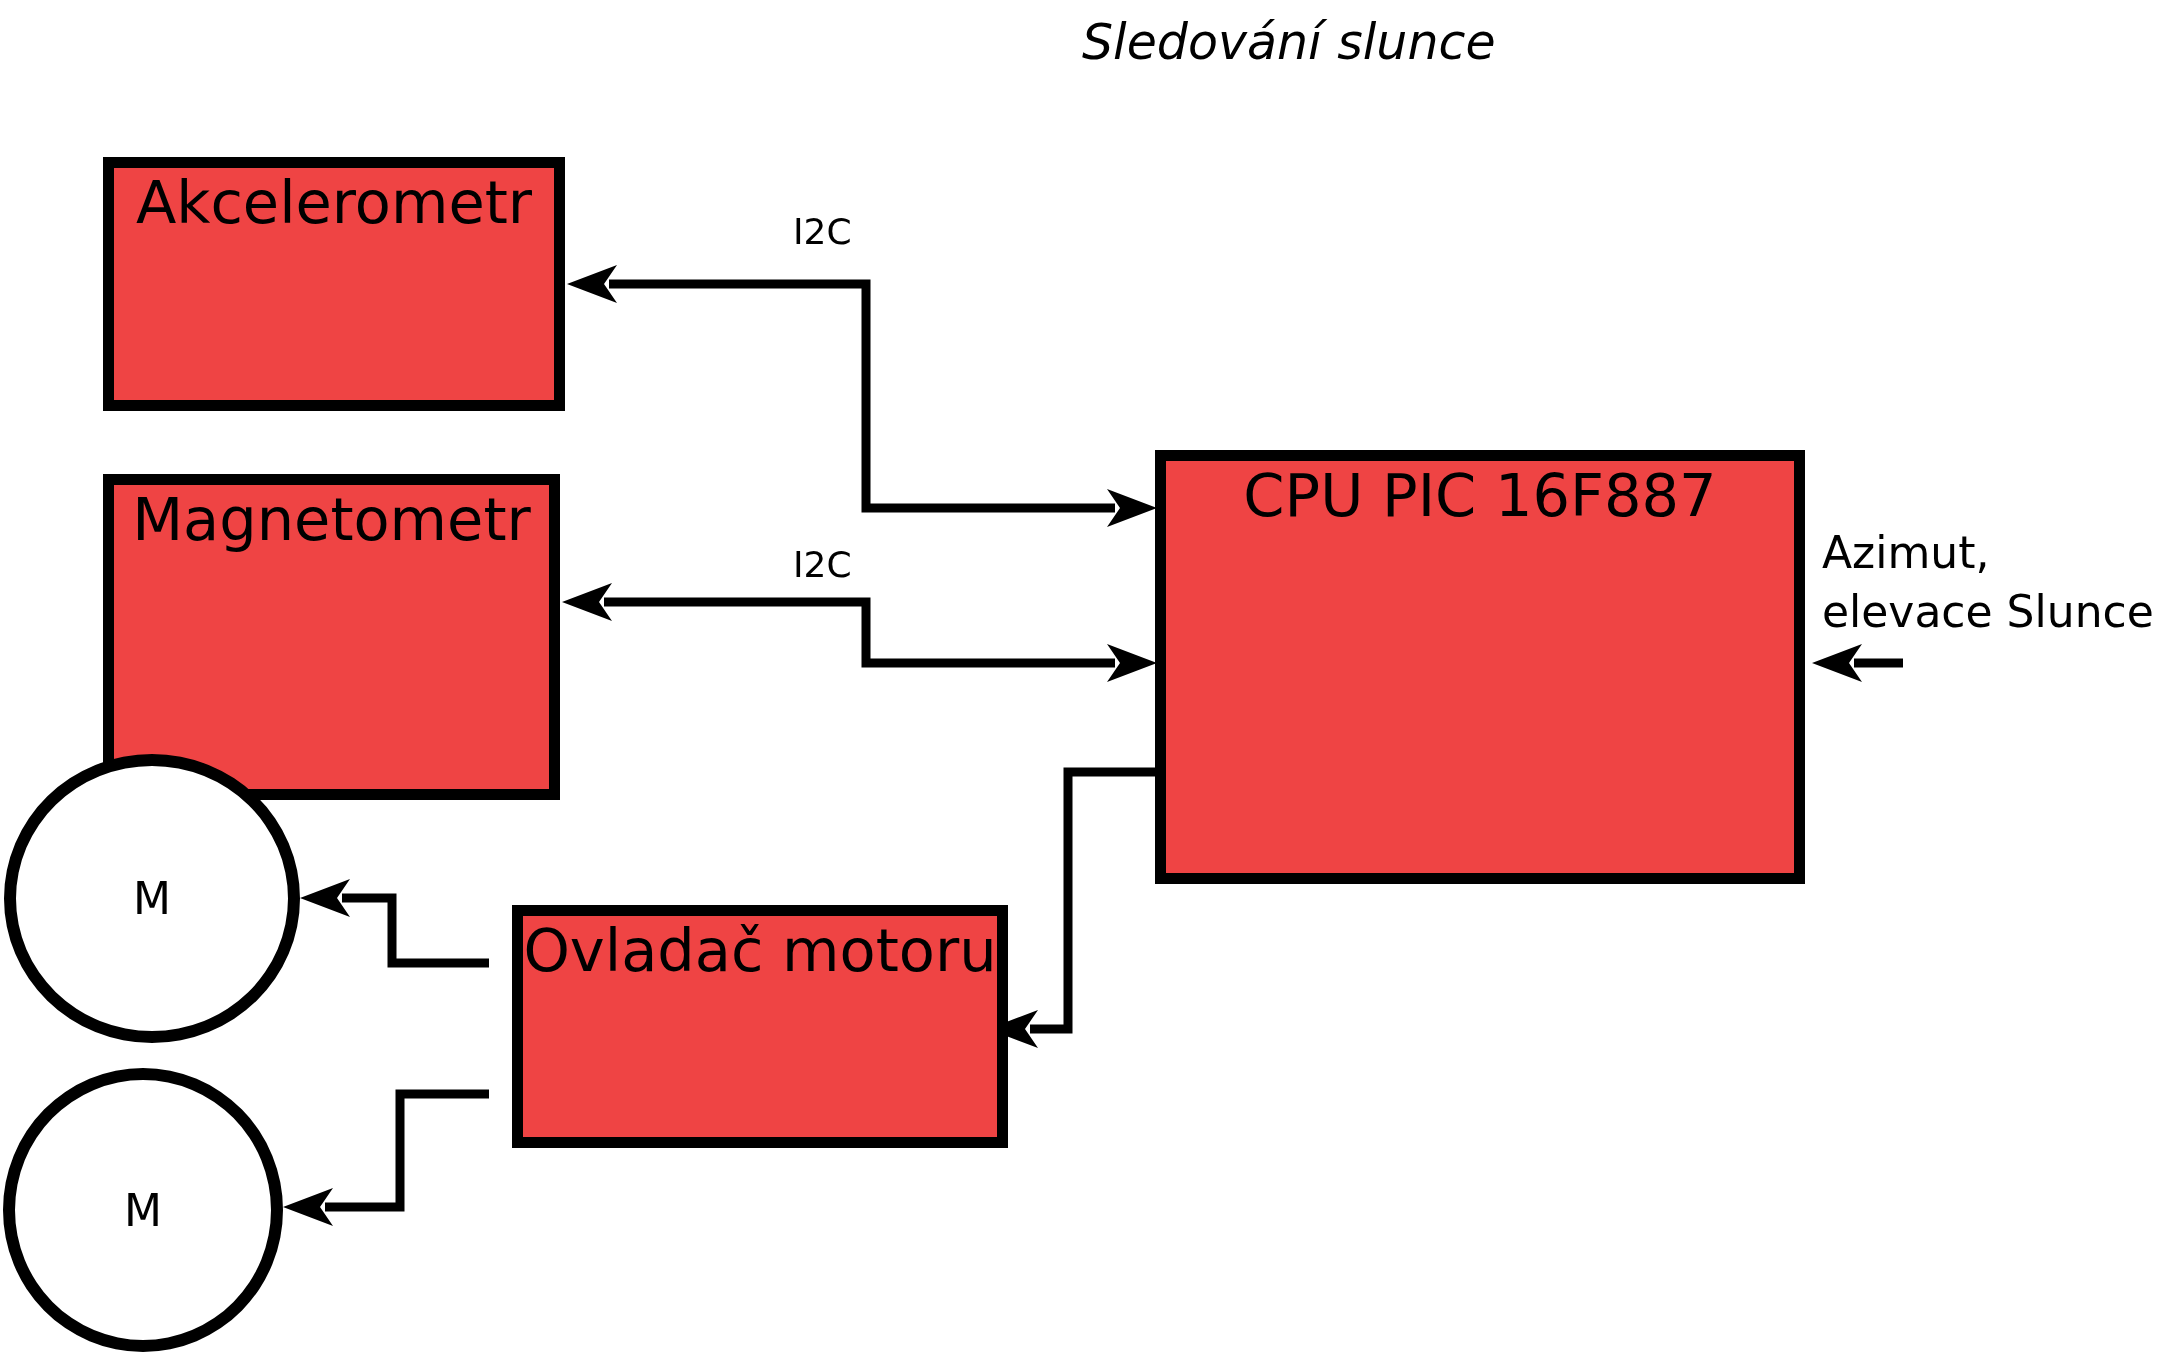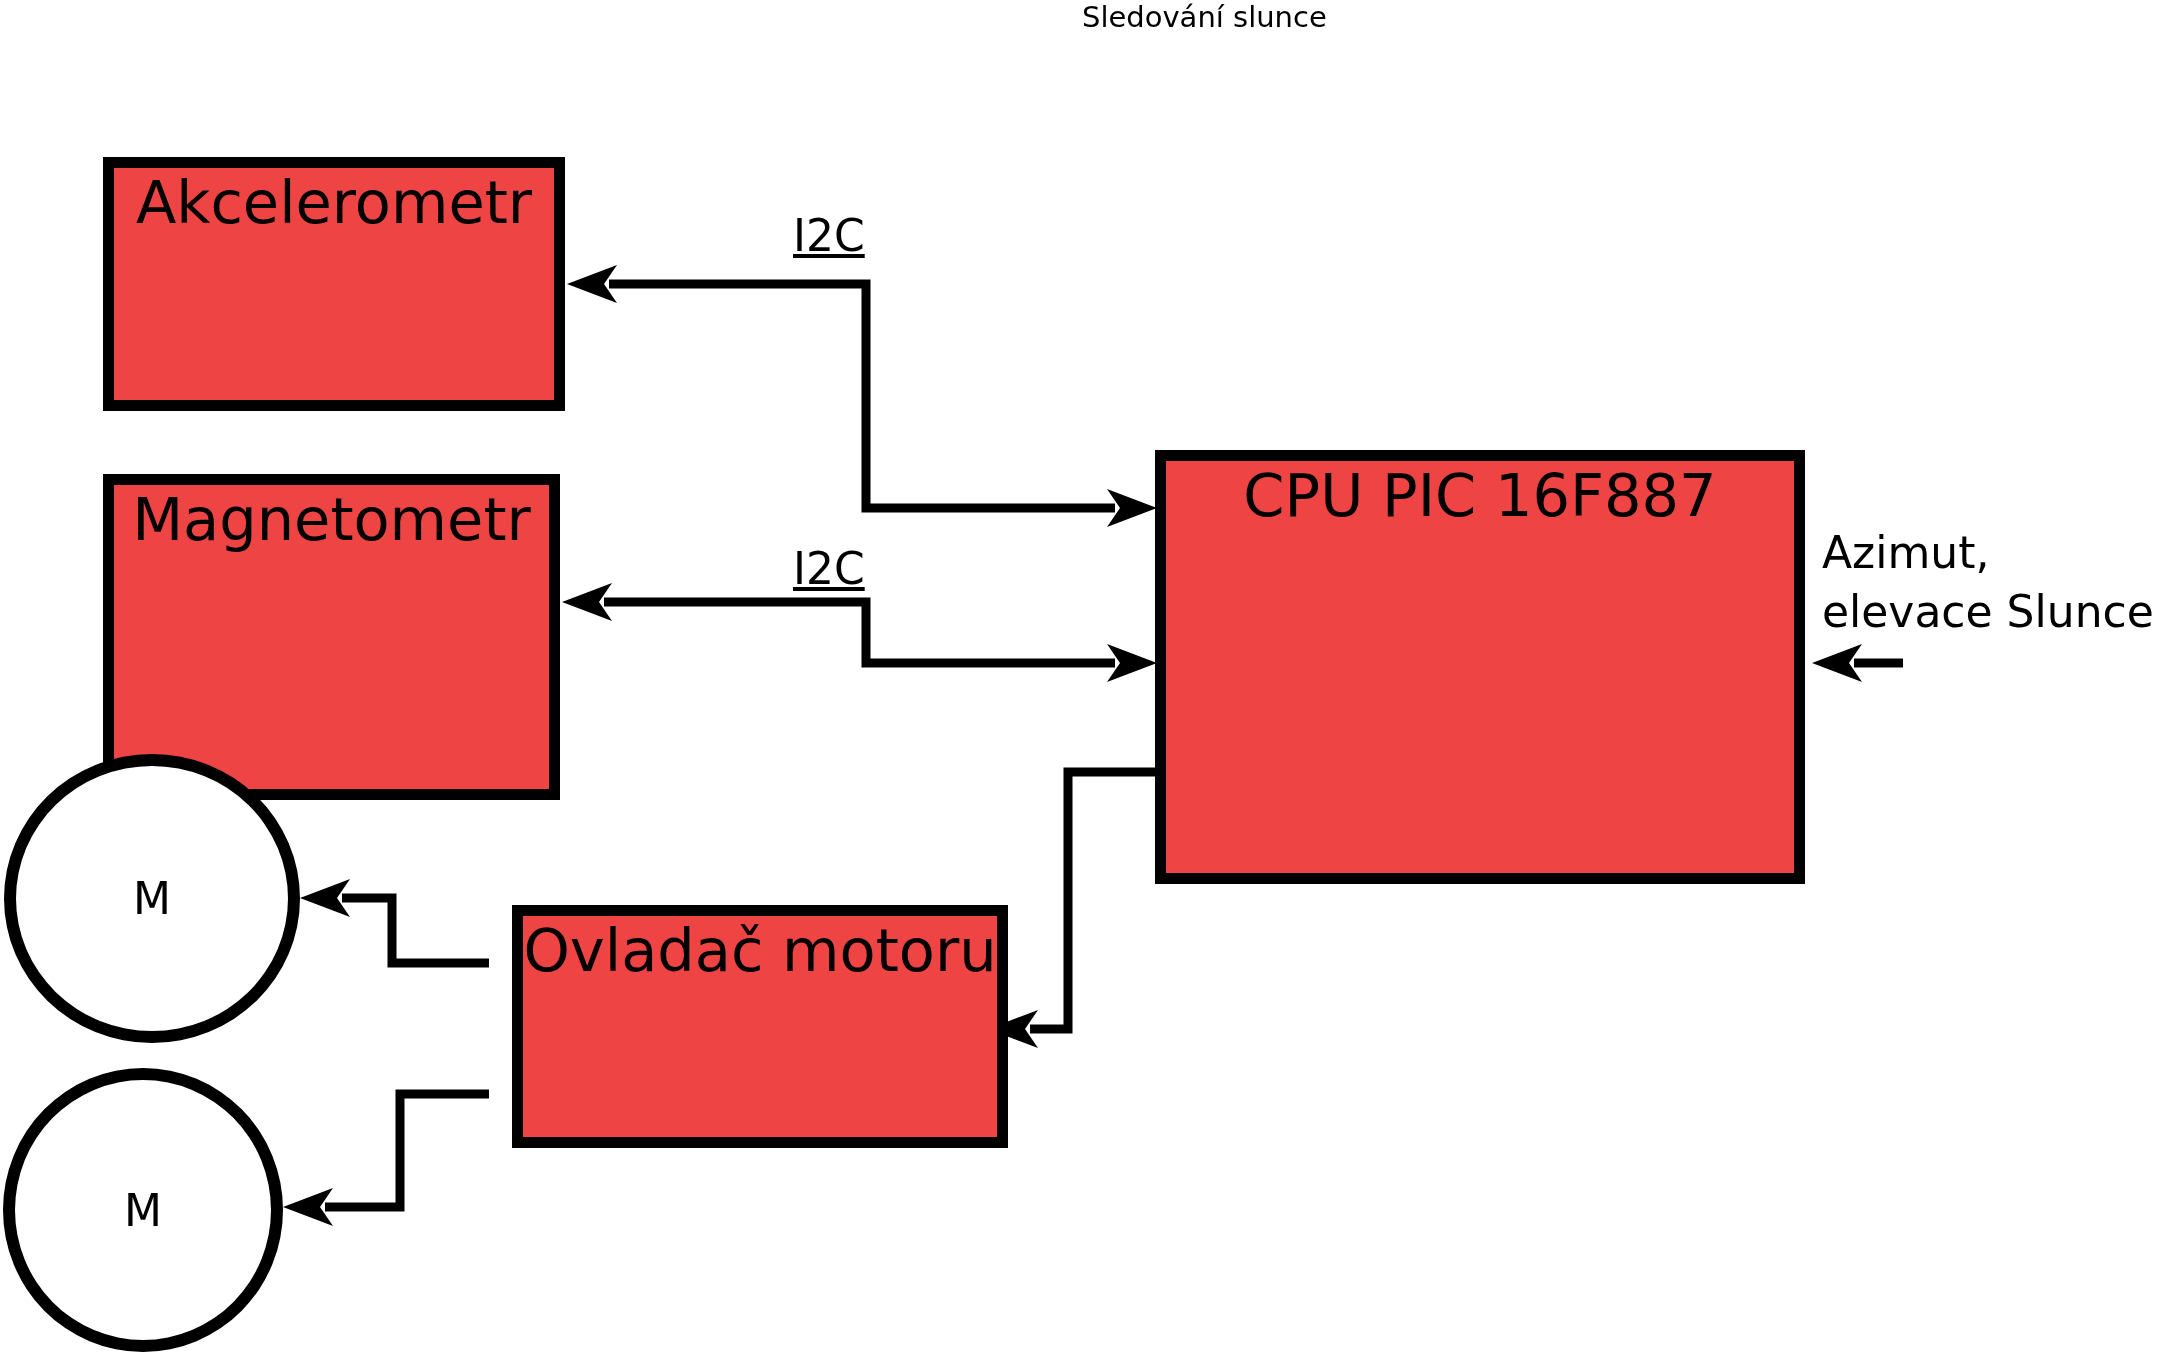--- a/index.html
+++ b/index.html
@@ -36,31 +36,31 @@
     border-radius: 50%;
     background: #ffffff;
     display: flex;
     align-items: center;
     justify-content: center;
     font-size: 44px;
   }
   .diagram-title {
     position: absolute;
     left: 1082px;
-    top: 0px;
-    font-size: 29px;
+    top: 14px;
+    font-size: 49px;
     line-height: 1.2;
     white-space: nowrap;
+    font-style: italic;
   }
   .conn-label {
     position: absolute;
-    font-size: 44px;
+    font-size: 36px;
     line-height: 1.2;
     white-space: nowrap;
-    text-decoration: underline;
   }
   .conn-label.i2c-1 { left: 793px; top: 210px; }
   .conn-label.i2c-2 { left: 793px; top: 543px; }
   .azimut-label {
     position: absolute;
     left: 1822px;
     top: 524px;
     font-size: 44px;
     line-height: 1.33;
     white-space: nowrap;

